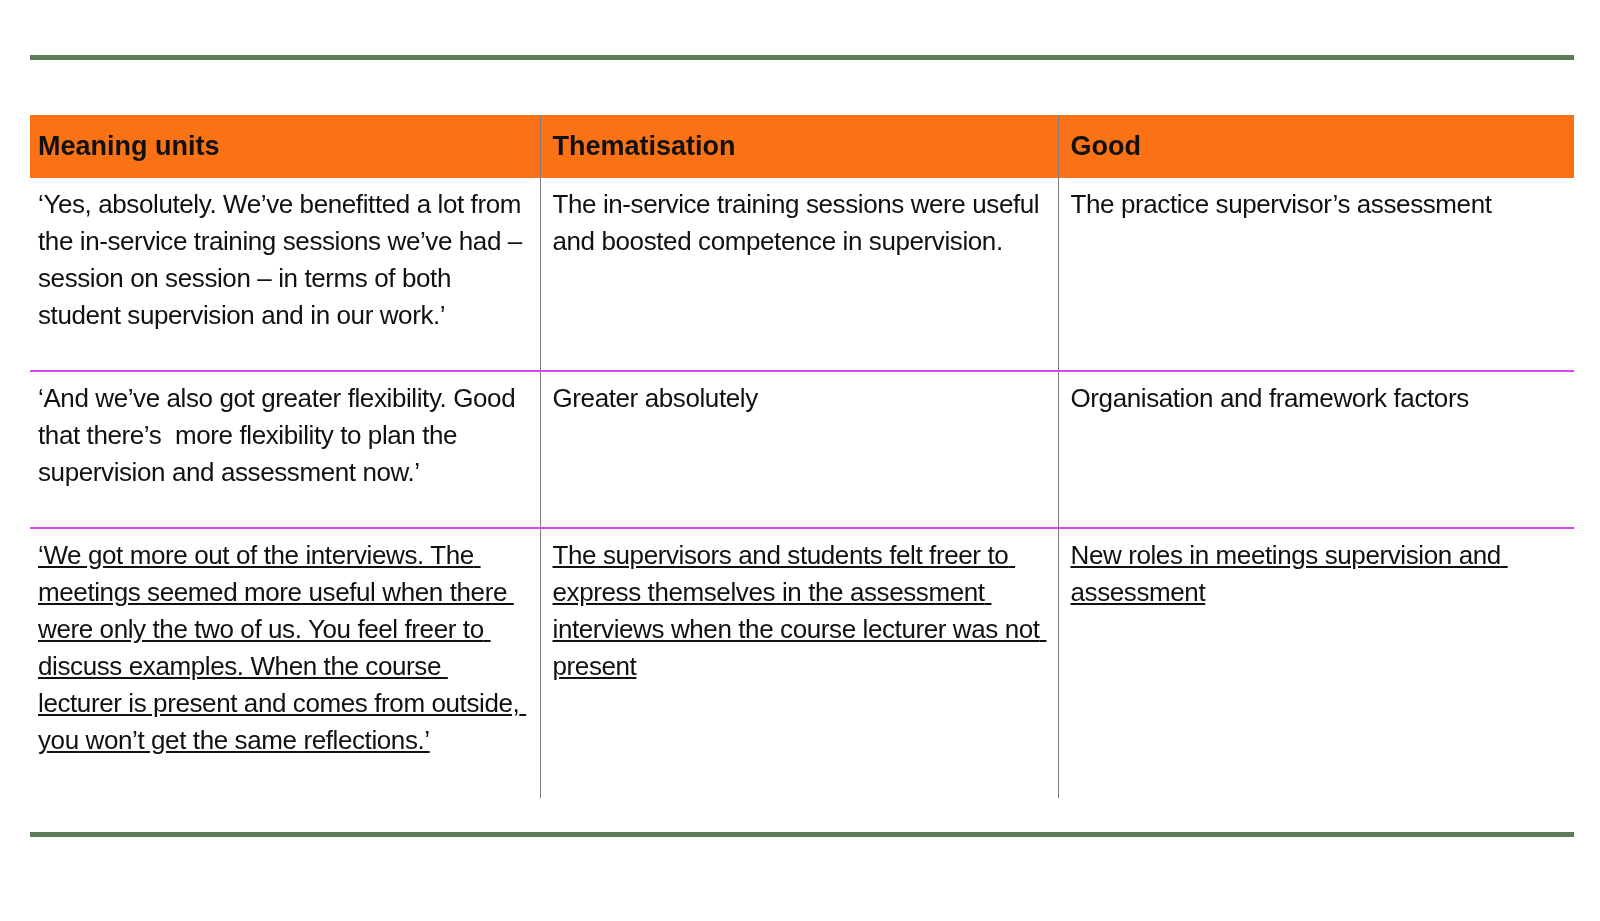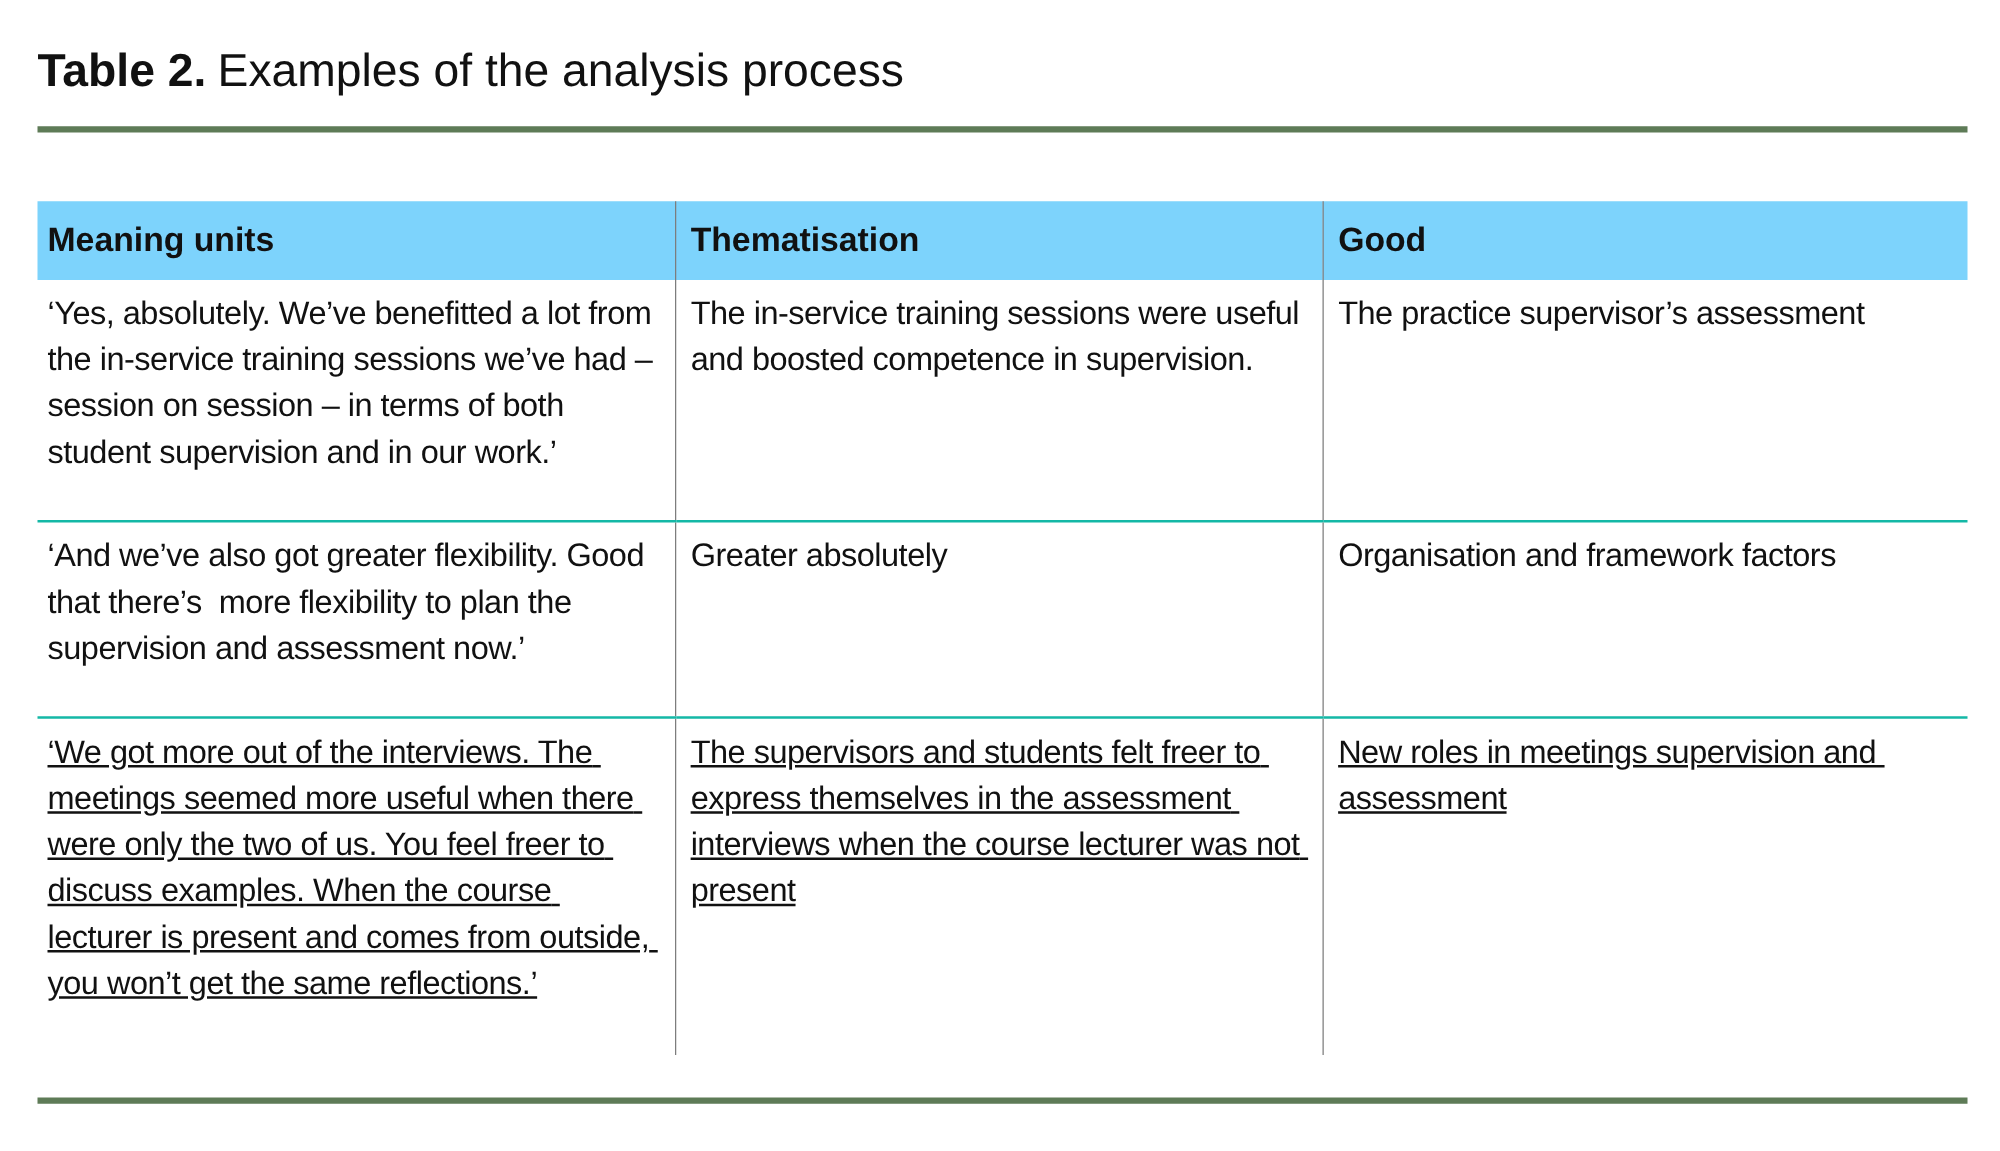--- a/index.html
+++ b/index.html
@@ -34,53 +34,50 @@
   table.analysis {
     margin-top: 55px;
     width: 1544px;
     border-collapse: collapse;
     table-layout: fixed;
   }
   col.c1 { width: 510px; }
   col.c2 { width: 518px; }
   col.c3 { width: 516px; }
   th {
-    background: #7dd3fc;
+    background: #f97316;
     text-align: left;
     vertical-align: middle;
     font-size: 27px;
     font-weight: 700;
     padding: 13px 10px 13px 8px;
     height: 37px;
   }
   td {
     vertical-align: top;
     font-size: 26px;
     line-height: 37px;
     letter-spacing: -0.4px;
     padding: 8px 14px 4px 8px;
     white-space: pre-wrap;
   }
   th:nth-child(2), td:nth-child(2),
   th:nth-child(3), td:nth-child(3) { padding-left: 12px; }
   th:nth-child(1), td:nth-child(1),
   th:nth-child(2), td:nth-child(2) { border-right: 1.5px solid #7d7d7d; }
-  tr.body-row + tr.body-row td { border-top: 2px solid #14b8a6; }
+  tr.body-row + tr.body-row td { border-top: 2px solid #d946ef; }
   tr.row-0 { height: 193px; margin-top: 40px; }
   tr.row-1 { height: 157px; }
   tr.row-2 { height: 270px; text-decoration: underline; }
 </style>
 </head>
 <body>
 
 <div class="page">
 
-  <div class="title">
-    <span class="title-label">Table 2.</span><span class="title-text">Examples of the analysis process</span>
-  </div>
 
   <div class="rule rule-top"></div>
 
   <table class="analysis">
     <colgroup>
       <col class="c1">
         <col class="c2">
         <col class="c3">
     </colgroup>
     <thead>

